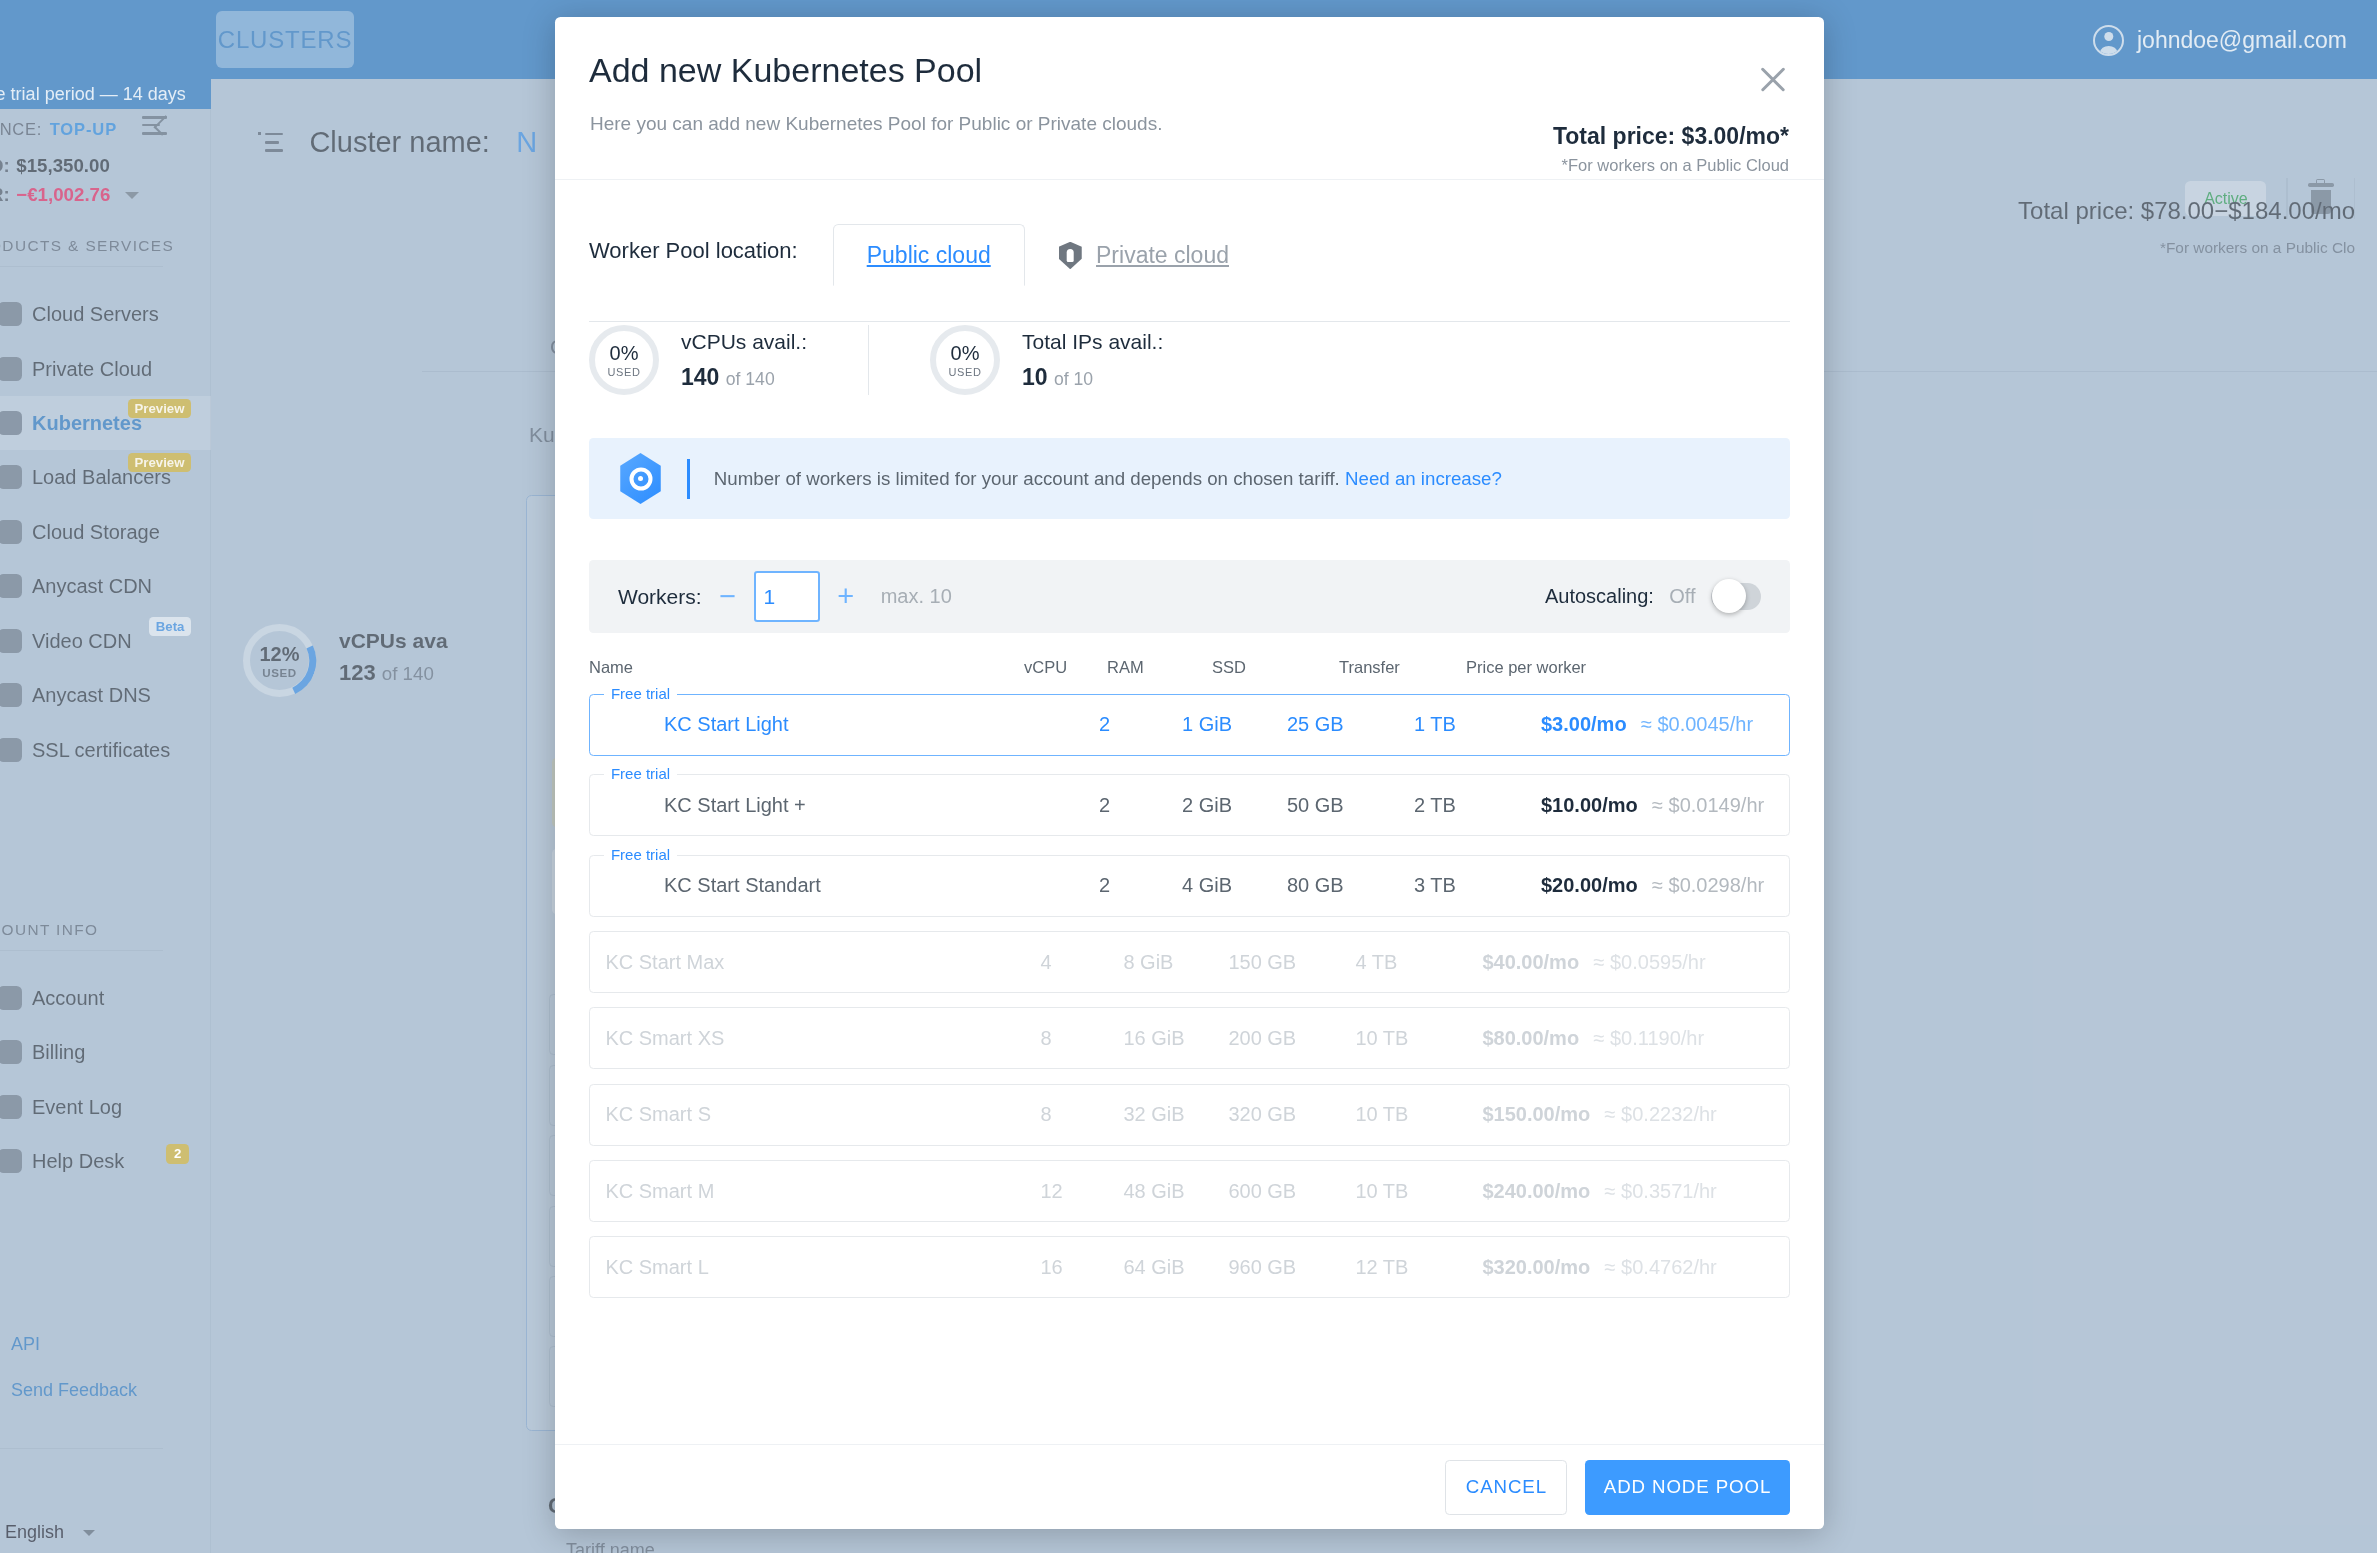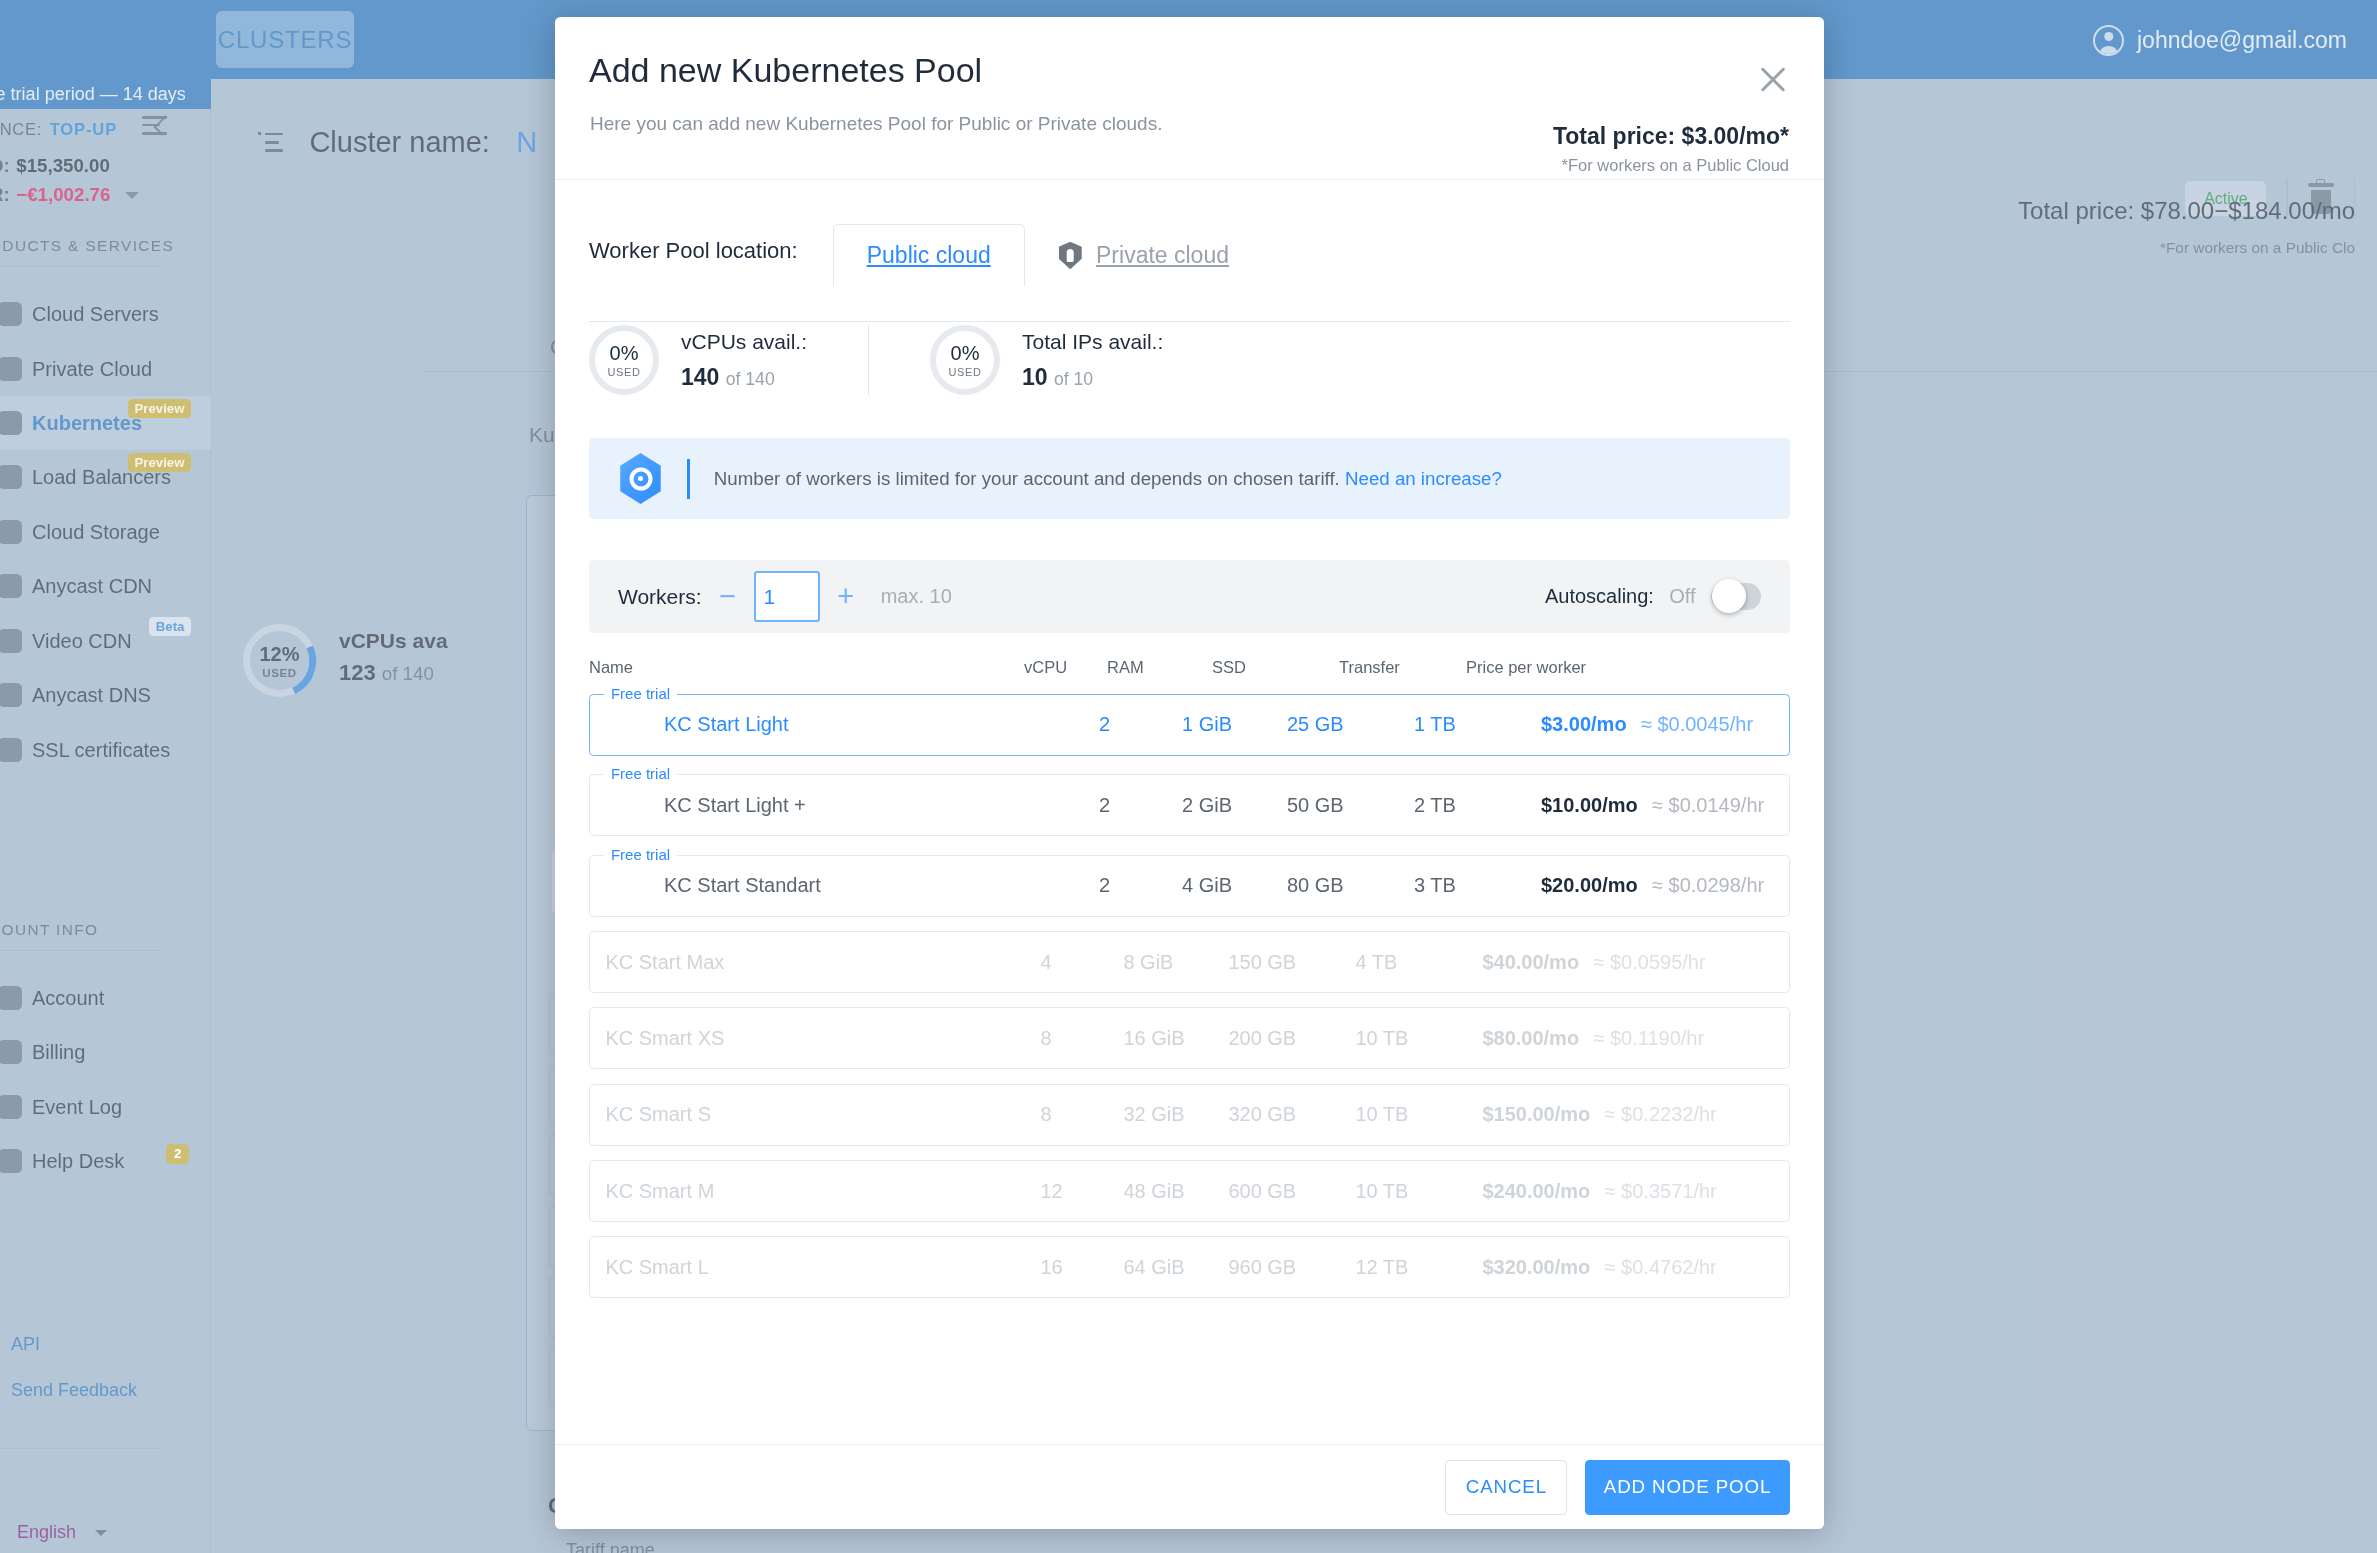--- a/index.html
+++ b/index.html
@@ -110,22 +110,22 @@
     position: absolute; font-size: 13.2px; font-weight: bold;
     border-radius: 4.4px; padding: 2.8px 6.6px; line-height: 1;
   }
   .badge-preview { background: #b9a234; color: #f3efe0; }
   .badge-beta { background: #ccd9e6; color: #2b7fd4; }
   .badge-count { background: #b9a234; color: #fff; padding: 3.3px 7.7px; }
   .side-link {
     position: absolute; left: 11px; font-size: 18px; color: #1f6cb5;
   }
   .lang-row {
-    position: absolute; left: 17px; top: 1443px;
-    display: flex; align-items: center; gap: 19px; font-size: 18px; color: #701a75;
+    position: absolute; left: 5px; top: 1443px;
+    display: flex; align-items: center; gap: 19px; font-size: 18px; color: #0f172a;
   }
   .lang-row .caret {
     width:0;height:0;border-left:6.6px solid transparent;border-right:6.6px solid transparent;
     border-top:6.6px solid #4a5d72;
   }
 
   
   .bg-main { position: absolute; left: 211px; top: 79px; right: 0; bottom: 0; background: #96aec6; }
   .bg-cluster-head {
     position: absolute; left: 47px; top: 47px;

